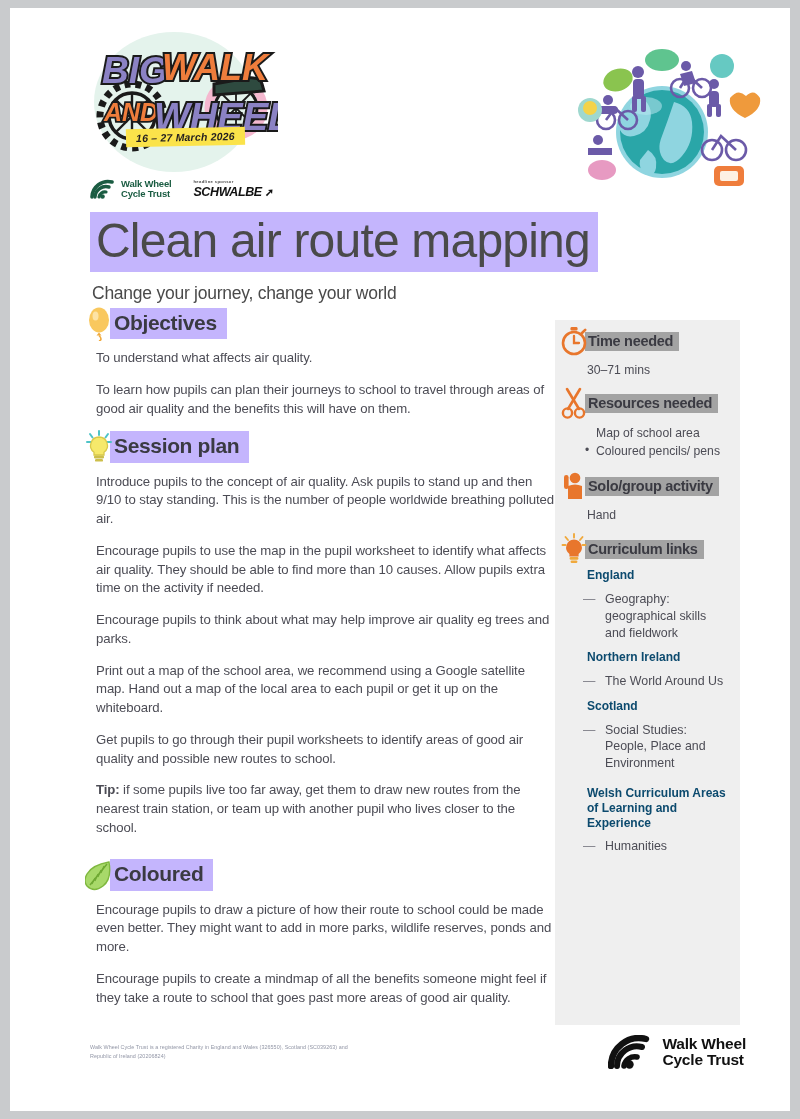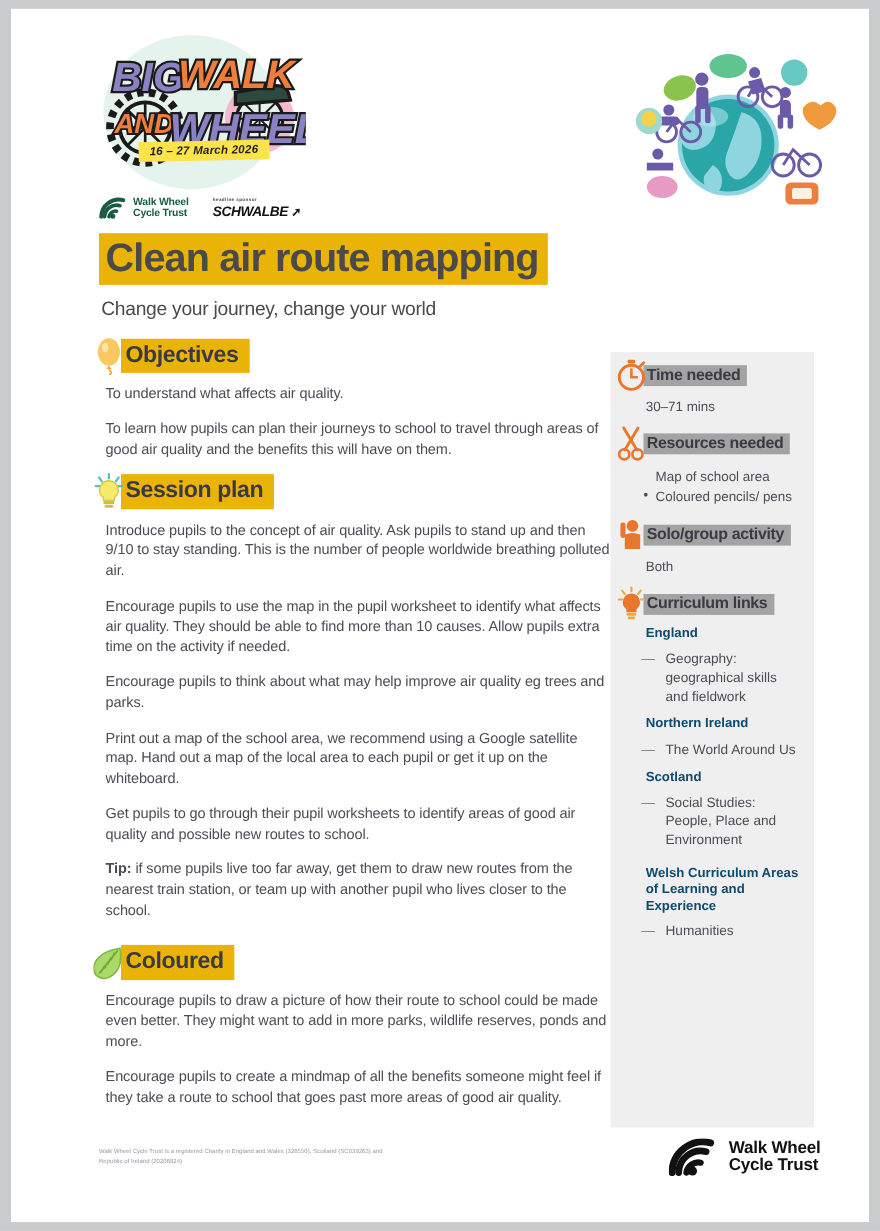--- a/index.html
+++ b/index.html
@@ -73,24 +73,24 @@
     letter-spacing: -.4px; color: #111; display: flex; align-items: flex-end; gap: 3px;
   }
   .schwalbe-arrow { font-size: 11px; font-style: normal; }
 
   .globe-art { position: absolute; left: 552px; top: 36px; width: 200px; height: 155px; }
 
   
   .title-wrap { position: absolute; left: 80px; top: 204px; }
   .doc-title {
     display: inline-block;
-    background: #eab308;
+    background: #c4b5fd;
     color: #4a4a4a;
-    font-size: 36px;
-    font-weight: bold;
+    font-size: 48px;
+    font-weight: normal;
     letter-spacing: -.8px;
     padding: 2px 8px 4px 6px;
     line-height: 1.13;
   }
   .doc-subtitle {
     margin-top: 11px;
     color: #4a4a4a;
     font-size: 17.5px;
     font-weight: normal;
     letter-spacing: -.25px;
@@ -121,21 +121,21 @@
     left: -6px;
     width: 34px; height: 36px;
     display: flex; align-items: center; justify-content: center;
     z-index: 3;
   }
   .sec-title {
     position: relative;
     z-index: 1;
     margin-left: 22px;
     display: inline-block;
-    background: #eab308;
+    background: #c4b5fd;
     color: #3a3a42;
     font-size: 21px;
     font-weight: bold;
     letter-spacing: -.35px;
     padding: 2px 10px 3px 4px;
     line-height: 1.25;
   }
   .col-main p {
     margin: 0 0 13px 0;
     color: #4c4c55;
@@ -445,21 +445,21 @@
           <span class="side-icon">
             <svg width="26" height="32" viewBox="0 0 26 32">
               <circle cx="14" cy="8" r="5.3" fill="#e8762c"></circle>
               <path d="M7 16 q7 -3 14 0 v13 h-14 z" fill="#e8762c"></path>
               <rect x="3" y="5" width="4.6" height="14" rx="2.2" fill="#e8762c"></rect>
             </svg>
           </span>
           <span class="side-title">Solo/group activity</span>
         </div>
         <div class="side-body">
-          <div class="plain">Both</div>
+          <div class="plain">Hand</div>
         </div>
       </div>
 
       <div class="side-sec">
         <div class="side-head">
           <span class="side-icon">
             <svg width="26" height="32" viewBox="0 0 26 32">
               <g stroke="#f0a93c" stroke-width="1.9" stroke-linecap="round">
                 <line x1="13" y1="1" x2="13" y2="4.5"></line>
                   <line x1="4.5" y1="4" x2="7" y2="7"></line>

